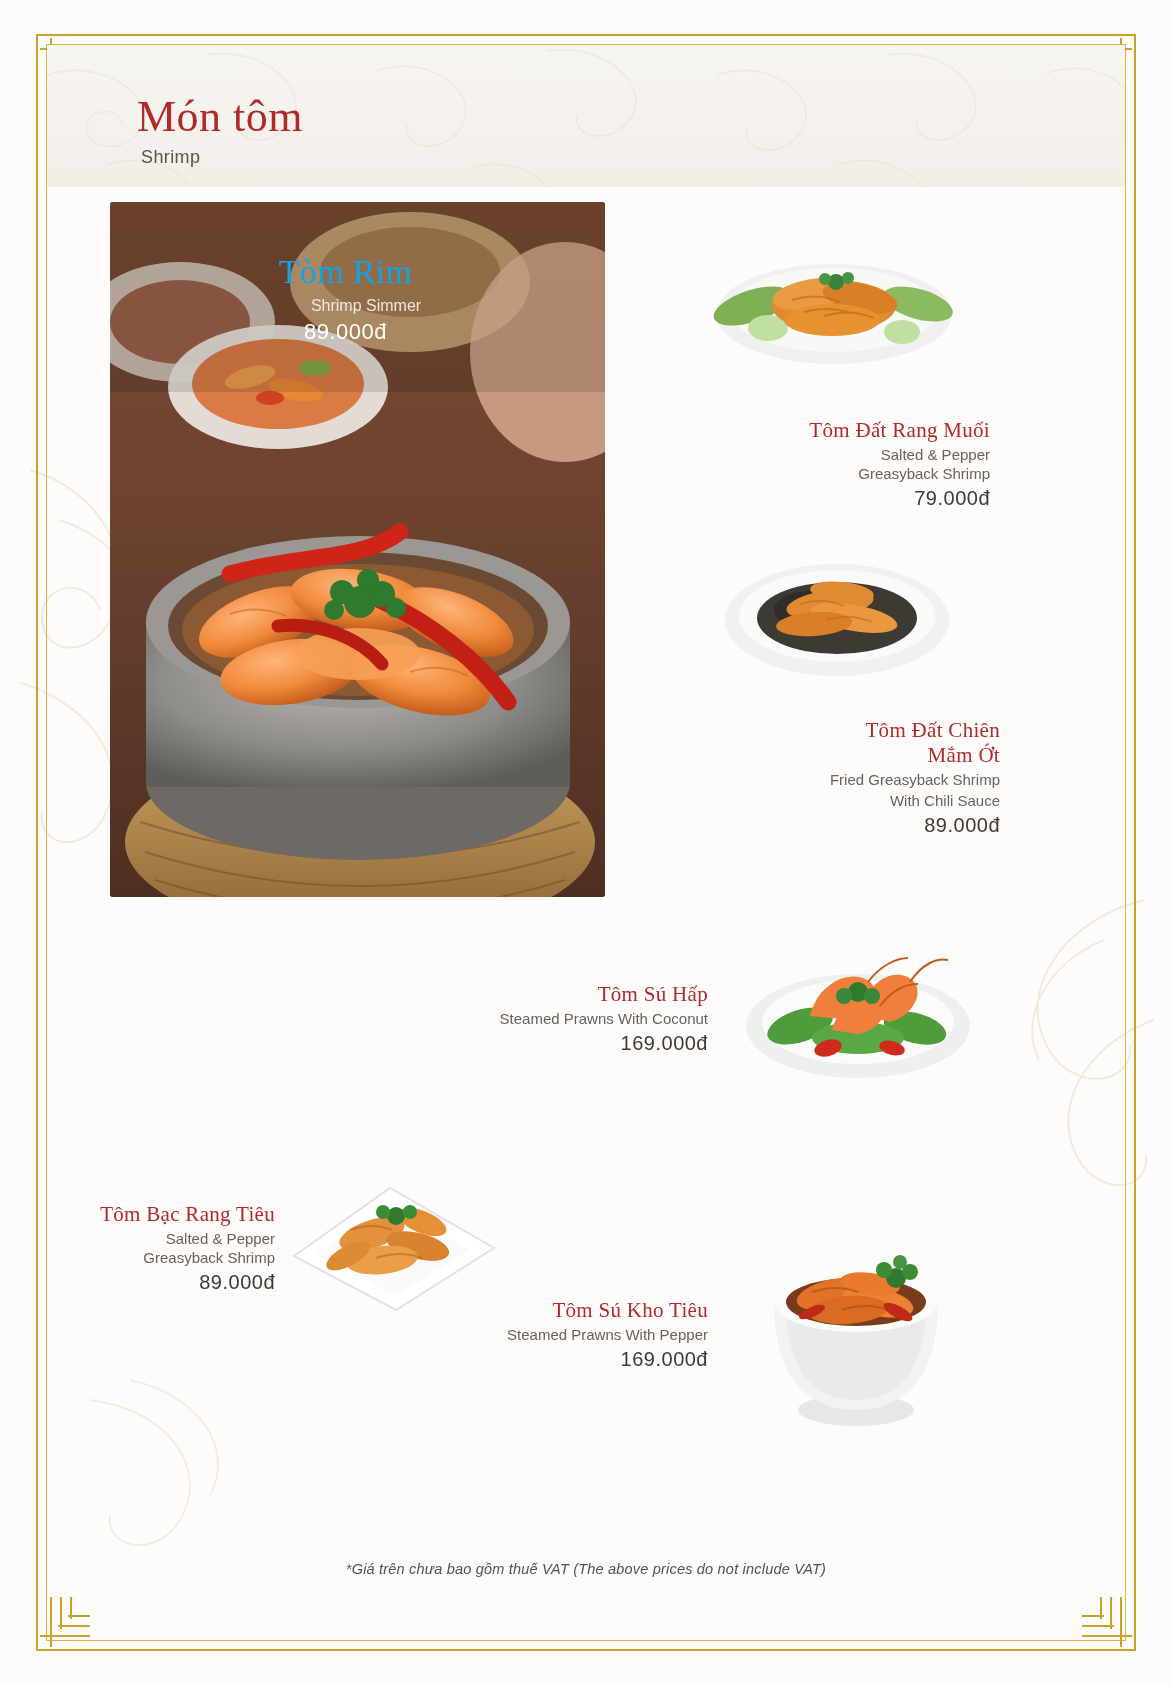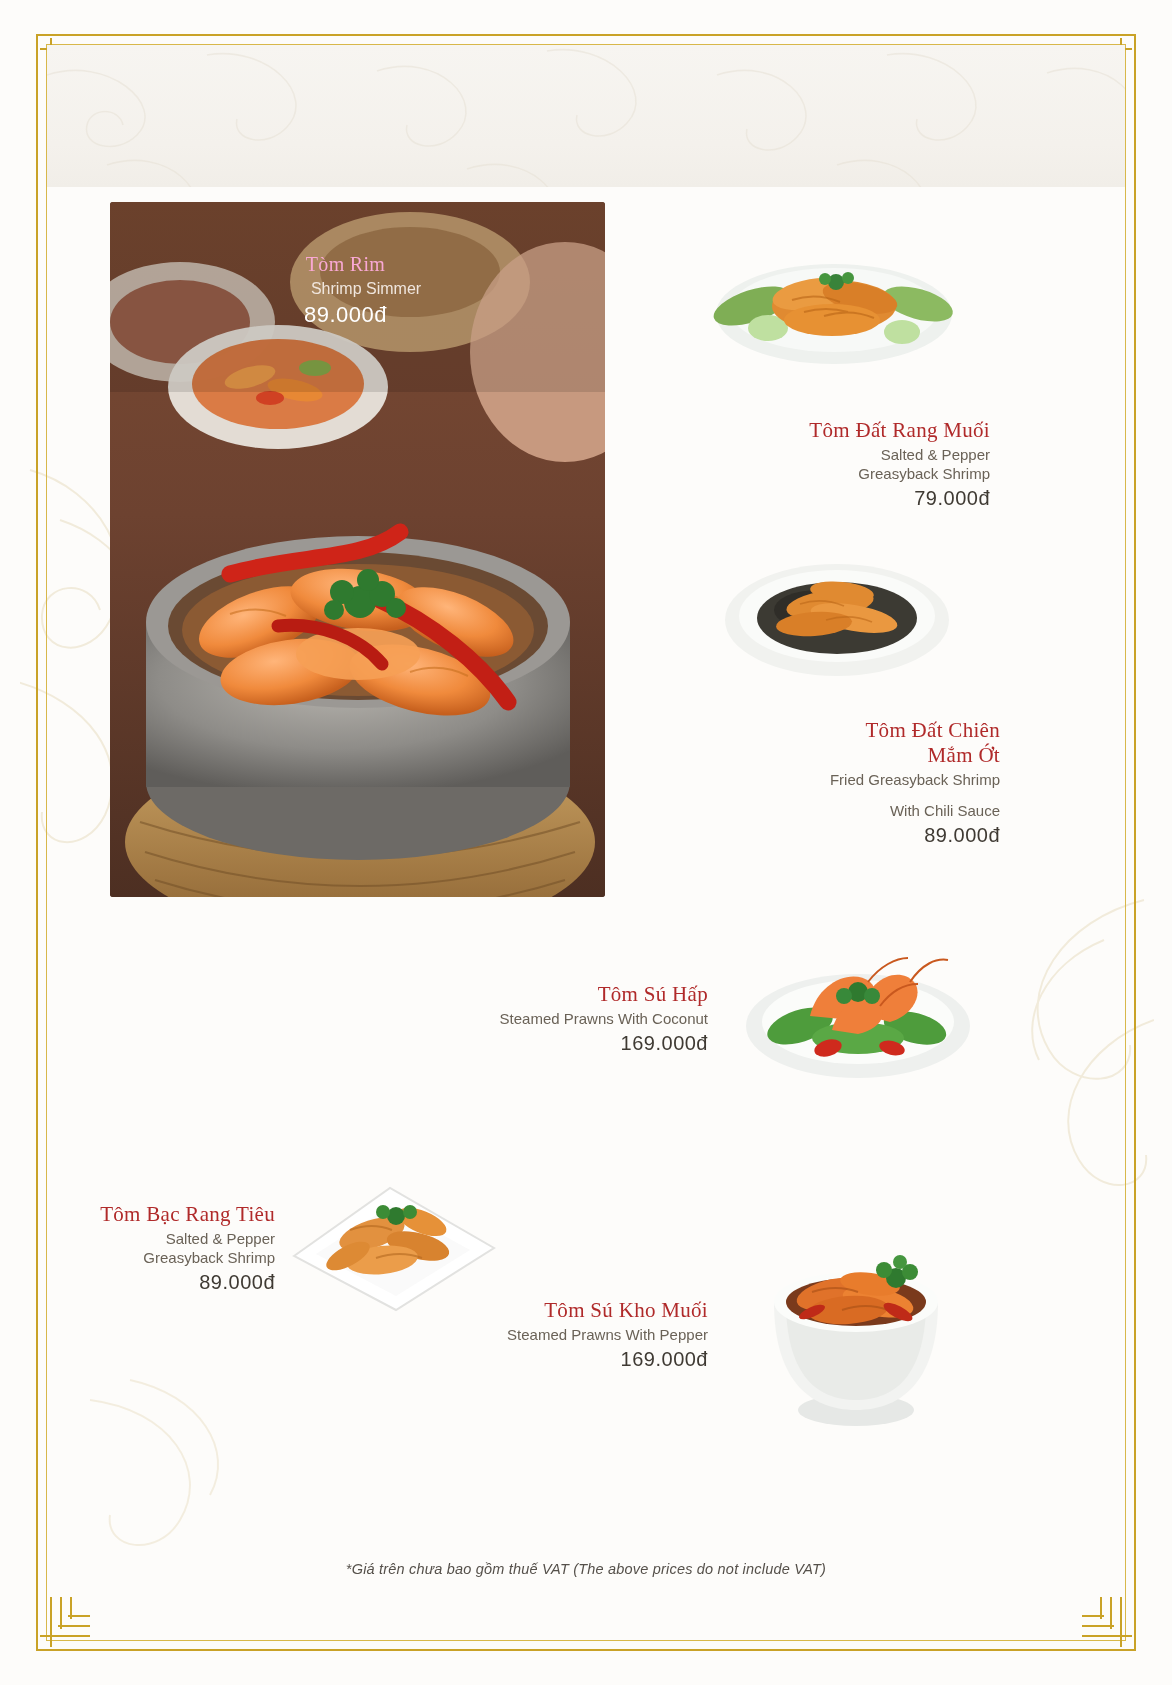--- a/index.html
+++ b/index.html
@@ -142,21 +142,21 @@
     background: #5a3a2a;
   }
   .hero .hero-caption {
     position: absolute;
     left: 0;
     right: 24px;
     top: 50px;
     text-align: center;
     z-index: 5;
   }
-  .hero .hero-caption .dish-name { color: #f9a8d4; font-size: 20px; }
+  .hero .hero-caption .dish-name { color: #0ea5e9; font-size: 34px; }
   .hero .hero-caption .dish-desc { color: #f0e6de; font-size: 16px; }
   .hero .hero-caption .dish-price { color: #ffffff; font-size: 22px; }
 
   
   .footer-note {
     position: absolute;
     left: 0;
     right: 0;
     bottom: 108px;
     text-align: center;
@@ -257,20 +257,24 @@
         <path d="M330,26 C390,6 440,56 410,88 C390,110 355,102 360,80"></path>
         <path d="M500,6 C560,-4 610,46 580,78 C560,100 525,92 530,70"></path>
         <path d="M670,30 C730,10 780,60 750,92 C730,114 695,106 700,84"></path>
         <path d="M840,10 C900,0 950,50 920,82 C900,104 865,96 870,74"></path>
         <path d="M1000,28 C1060,8 1110,58 1080,90"></path>
         <path d="M60,120 C120,100 170,150 140,180"></path>
         <path d="M420,124 C480,104 530,154 500,184"></path>
         <path d="M790,120 C850,100 900,150 870,180"></path>
       </g>
     </svg>
+    <div class="header-text">
+      <h1 class="title-vn">Món tôm</h1>
+      <div class="title-en">Shrimp</div>
+    </div>
   </div>
 
   <div class="hero">
 
     <svg style="position:absolute;inset:0;" viewBox="0 0 495 695" preserveAspectRatio="none">
       <defs>
         <linearGradient id="bgw" x1="0" y1="0" x2="0" y2="1">
           <stop offset="0%" stop-color="#7a4a33"></stop>
           <stop offset="45%" stop-color="#6d4230"></stop>
           <stop offset="100%" stop-color="#4d2f22"></stop>
@@ -403,21 +407,21 @@
       <g stroke="#b96516" stroke-width="1.8" fill="none" opacity=".55">
         <path d="M78,56 q22,-7 44,2"></path>
         <path d="M104,72 q24,-7 46,2"></path>
       </g>
     </svg>
   </div>
   <div class="item center" id="item-tdcmo-text">
     <div class="dish-name">Tôm Đất Chiên</div>
     <div class="dish-name">Mắm Ớt</div>
     <div class="dish-desc">Fried Greasyback Shrimp</div>
-    <div class="dish-desc" style="margin-top:12px;">With Chili Sauce</div>
+    <div class="dish-desc" style="margin-top:2px;">With Chili Sauce</div>
     <div class="dish-price">89.000đ</div>
   </div>
 
   <div class="item" id="item-tsh-img">
     <svg style="position:absolute;inset:0;" viewBox="0 0 235 160" preserveAspectRatio="none">
       <ellipse cx="118" cy="96" rx="112" ry="52" fill="#eef0ee"></ellipse>
       <ellipse cx="118" cy="92" rx="96" ry="42" fill="#fbfcfa"></ellipse>
       <g fill="#4e9c3c">
         <ellipse cx="60" cy="96" rx="34" ry="16" transform="rotate(-18 60 96)"></ellipse>
         <ellipse cx="175" cy="98" rx="32" ry="15" transform="rotate(15 175 98)"></ellipse>
@@ -496,20 +500,20 @@
         <ellipse cx="160" cy="84" rx="16" ry="6" transform="rotate(28 160 84)"></ellipse>
         <ellipse cx="74" cy="84" rx="14" ry="5" transform="rotate(-24 74 84)"></ellipse>
       </g>
       <circle cx="158" cy="50" r="10" fill="#2f7a2f"></circle>
       <circle cx="172" cy="44" r="8" fill="#3c8c36"></circle>
       <circle cx="146" cy="42" r="8" fill="#3c8c36"></circle>
       <circle cx="162" cy="34" r="7" fill="#46963f"></circle>
     </svg>
   </div>
   <div class="item center" id="item-tskt-text">
-    <div class="dish-name">Tôm Sú Kho Muối</div>
+    <div class="dish-name">Tôm Sú Kho Tiêu</div>
     <div class="dish-desc">Steamed Prawns With Pepper</div>
     <div class="dish-price">169.000đ</div>
   </div>
 
   <div class="footer-note">*Giá trên chưa bao gồm thuế VAT   (The above prices do not include VAT)</div>
 
 </div>
 
 </body></html>

